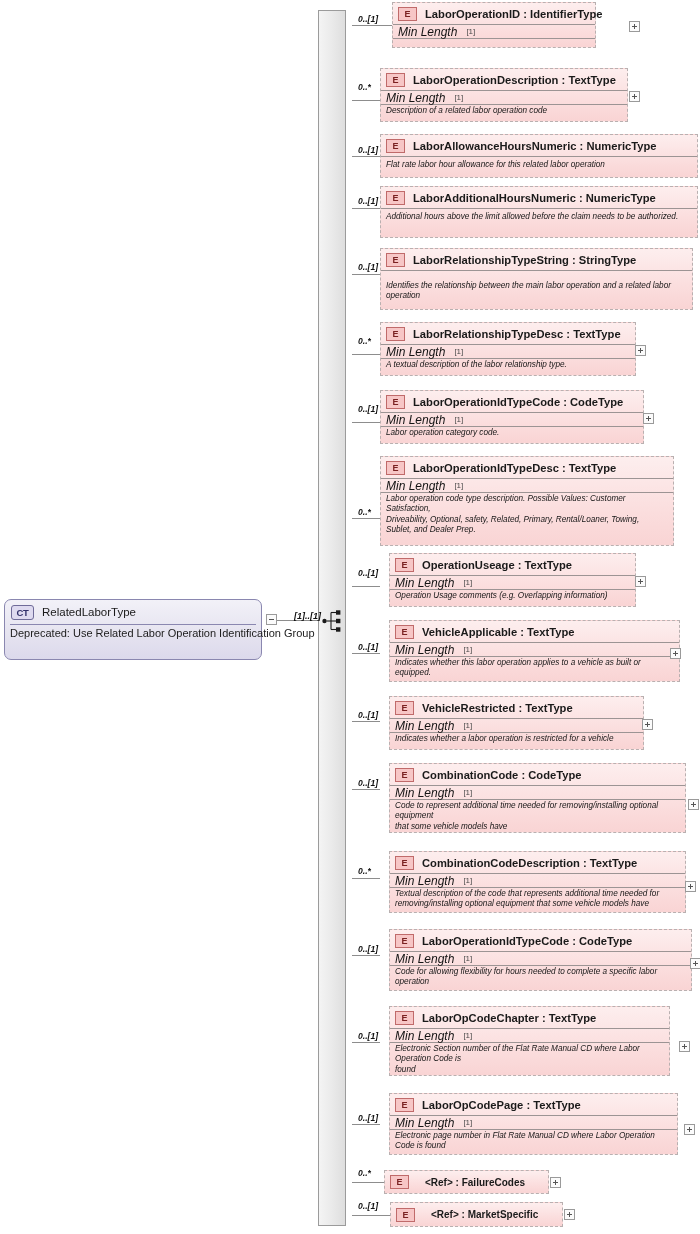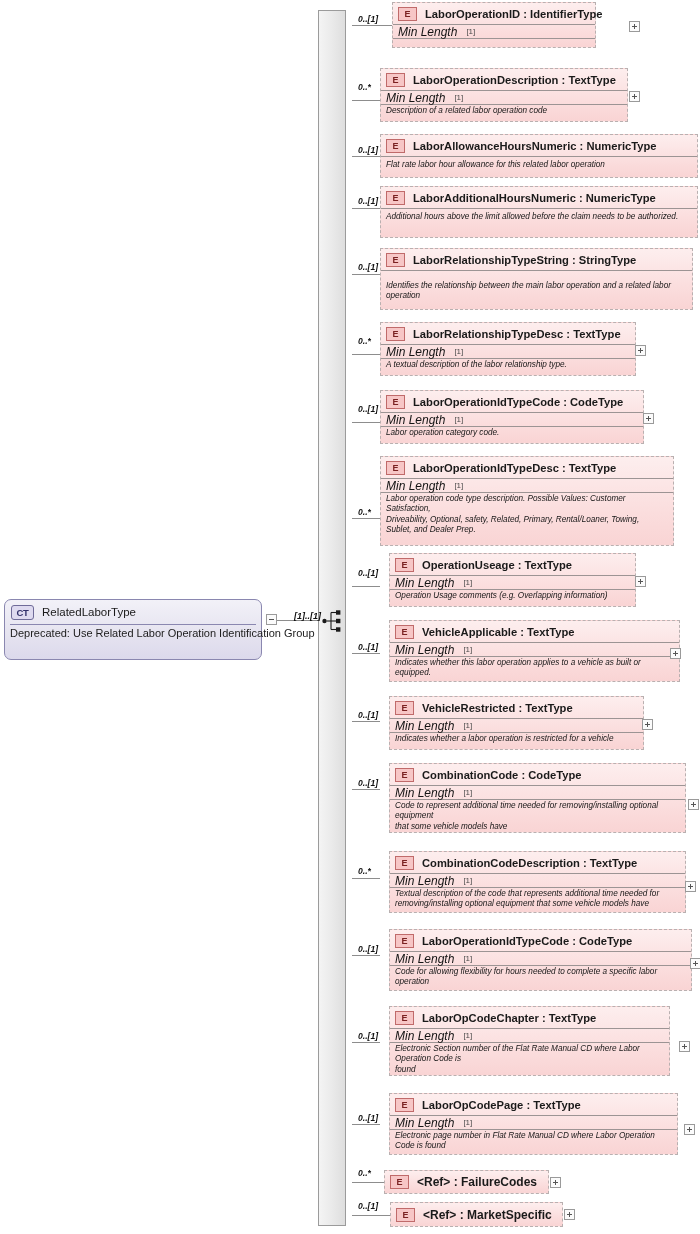--- a/index.html
+++ b/index.html
@@ -196,22 +196,22 @@
   .el-ref {
     position: absolute;
     box-sizing: border-box;
     background: linear-gradient(to bottom, #fdeeee 0%, #fbdede 60%, #f9d4d4 100%);
     border: 1px dashed #b9b0b0;
     display: flex;
     align-items: center;
     padding-left: 5px;
   }
   .ref-label {
-    margin-left: 8px;
-    font-size: 12px;
+    margin-left: 16px;
+    font-size: 10px;
     font-weight: bold;
     color: #1a1a1a;
     white-space: nowrap;
   }
 
   
   .plus {
     position: absolute;
     width: 11px;
     height: 11px;

